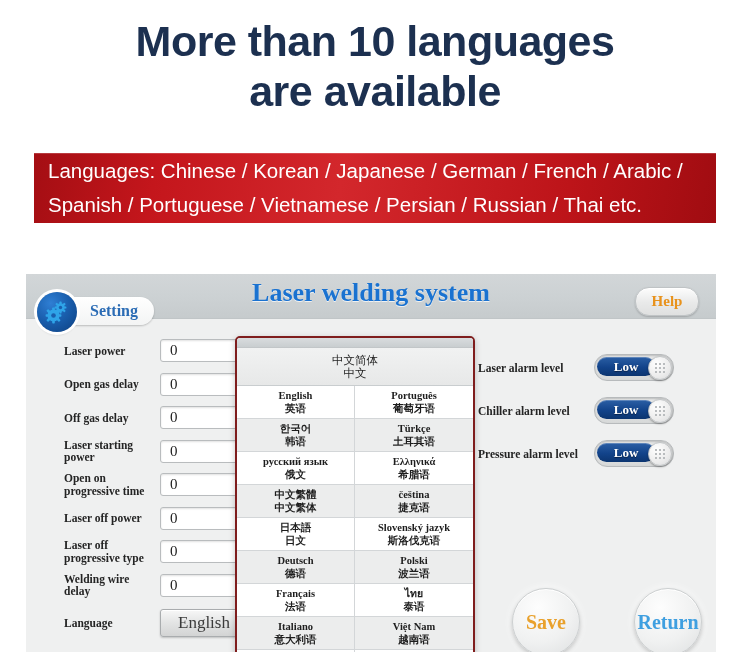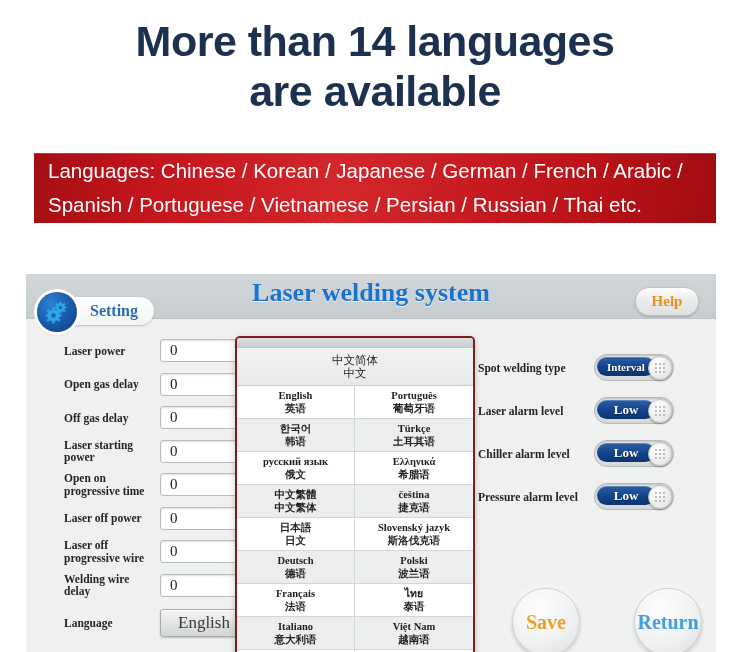--- a/index.html
+++ b/index.html
@@ -195,21 +195,21 @@
     font-family:"Liberation Serif", serif;
     font-size:20px;font-weight:bold;
   }
   .rbtn.save{left:0;top:0;color:#e9a12c;}
   .rbtn.ret{left:122px;top:0;color:#3f9fe0;text-align:right;}
 </style>
 </head>
 <body>
 
 <div class="headline">
-  <span class="l1">More than 14 languages</span>
+  <span class="l1">More than 10 languages</span>
   <span class="l2">are available</span>
 </div>
 
 <div class="banner">
   <span>Languages: Chinese / Korean / Japanese / German / French / Arabic /</span>
   <span>Spanish / Portuguese / Vietnamese / Persian /  Russian / Thai etc.</span>
 </div>
 
 <div class="panel">
 
@@ -274,21 +274,21 @@
     </div>
     <div class="frow">
       <div class="lbl">Open on progressive time</div>
       <div class="fld">0</div>
     </div>
     <div class="frow">
       <div class="lbl">Laser off power</div>
       <div class="fld">0</div>
     </div>
     <div class="frow">
-      <div class="lbl">Laser off progressive wire</div>
+      <div class="lbl">Laser off progressive type</div>
       <div class="fld">0</div>
     </div>
     <div class="frow">
       <div class="lbl">Welding wire delay</div>
       <div class="fld">0</div>
     </div>
 
     <div class="lang-row">
       <div class="lbl">Language</div>
       <div class="lang-btn">English</div>
@@ -400,29 +400,20 @@
           <span class="nat">Español</span>
           <span class="zh">罗马尼亚语</span>
         </div>
       </div>
 
     </div>
   </div>
 
   <div class="form-right">
 
-    <div class="trow">
-      <div class="lbl">Spot welding type</div>
-      <div class="toggle small">
-        <div class="fill">Interval</div>
-        <div class="knob">
-            <i></i>
-          </div>
-      </div>
-    </div>
 
     <div class="trow">
       <div class="lbl">Laser alarm level</div>
       <div class="toggle">
         <div class="fill">Low</div>
         <div class="knob">
             <i></i>
           </div>
       </div>
     </div>

